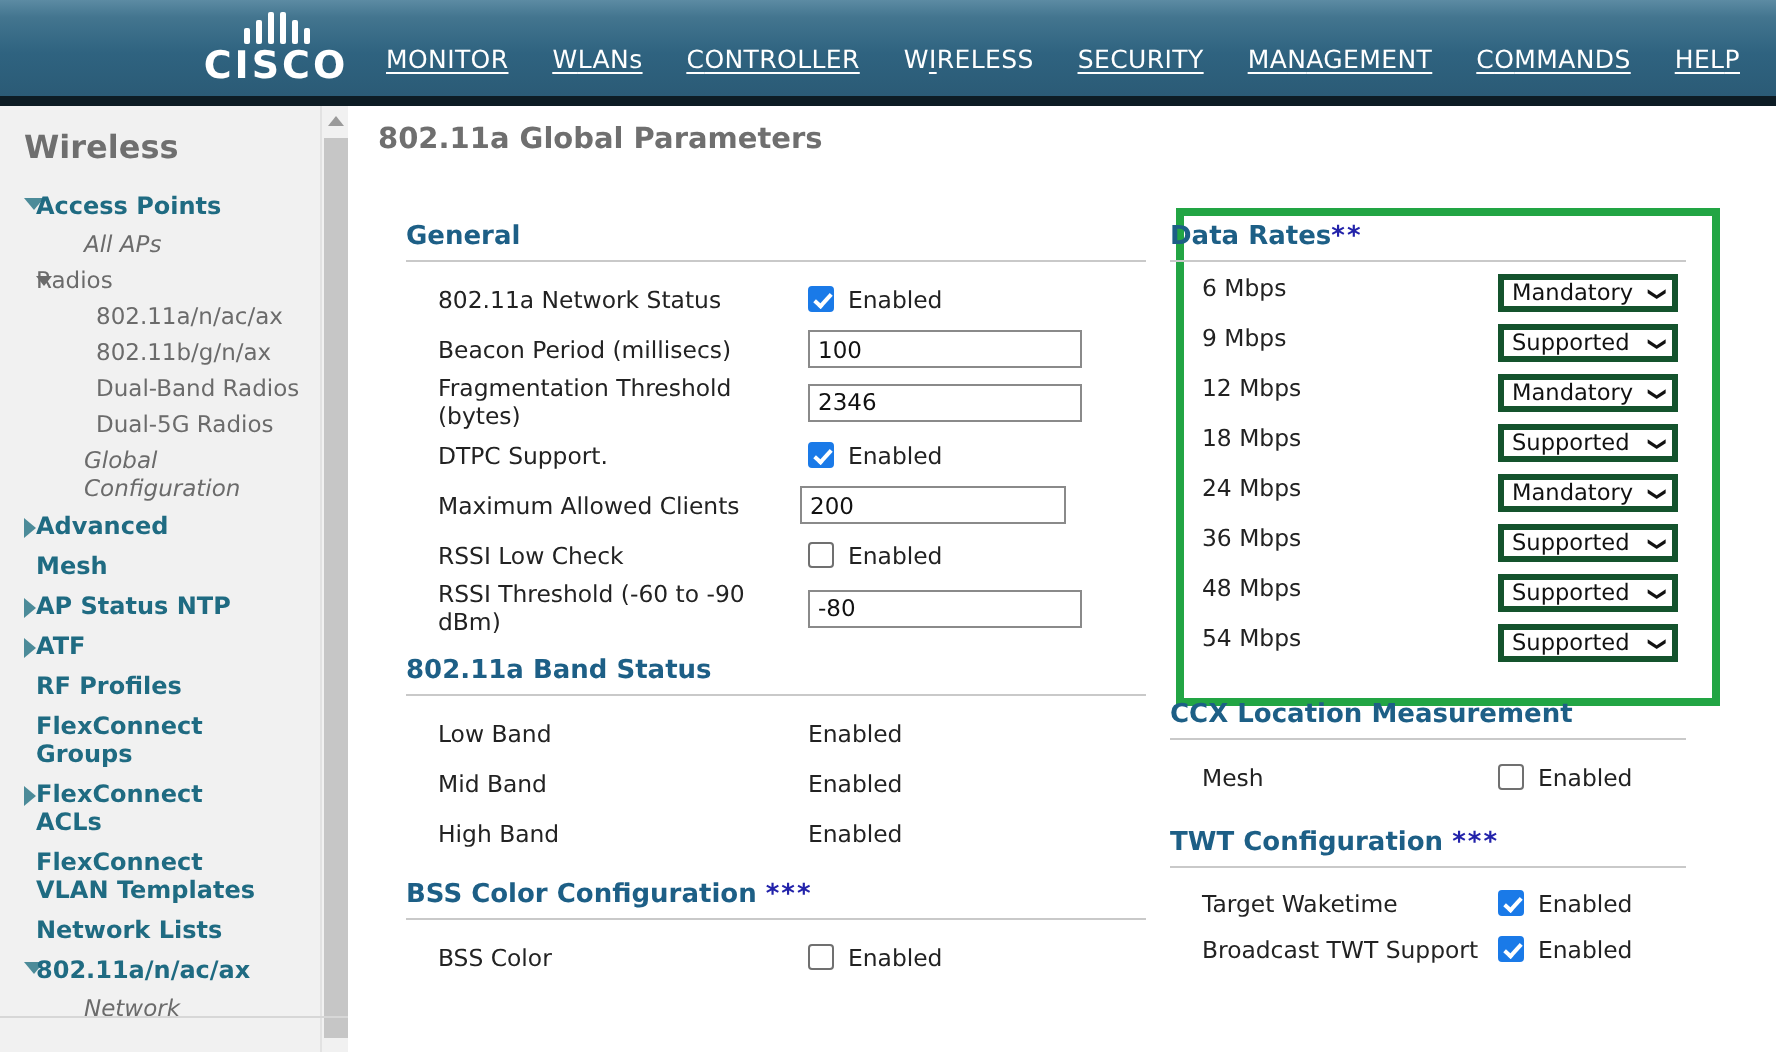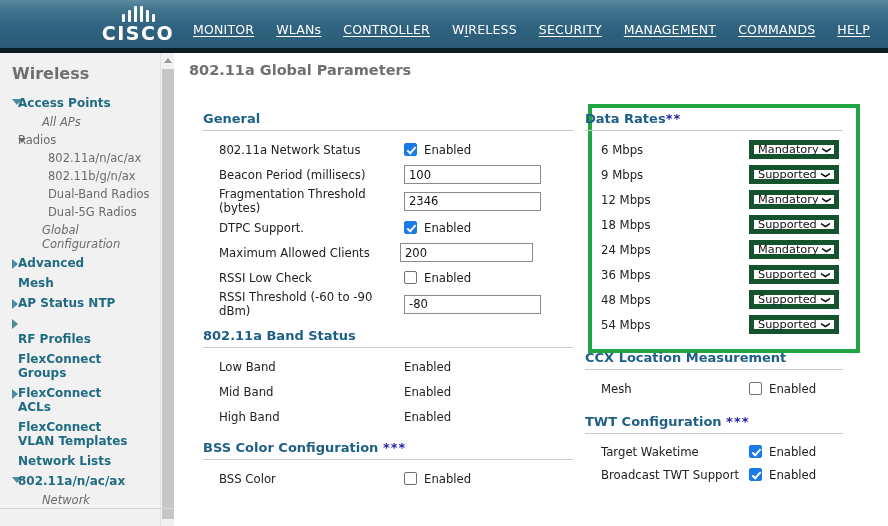--- a/index.html
+++ b/index.html
@@ -146,24 +146,24 @@
   .w-wide { width:137px; }
   .w-wide2 { width:133px; }
 
   .static-val { color:#222; font-size:11.7px; }
 
   
   #dr-box {
     position:absolute; left:413px; top:51px; width:272px; height:249px;
     border:4px solid #22a544;
   }
-  .rate-row { display:flex; align-items:center; height:25px; padding-left:16px; }
+  .rate-row { display:flex; align-items:flex-start; height:25px; padding-left:16px; }
   .rate-label { color:#222; font-size:11.7px; width:148px; flex:none; }
   .sel {
-    border:5px solid #14532d; background:#ffffff; height:19px; width:90px;
+    border:3px solid #14532d; background:#ffffff; height:19px; width:90px;
     display:flex; align-items:center; justify-content:space-between;
     padding:0 4px; font-size:11.3px; color:#111;
   }
   .sel .chev { font-size:9px; color:#111; margin-left:4px; }
 </style>
 </head>
 <body>
 
 <div id="banner">
   <div id="nav">
@@ -236,20 +236,21 @@
       <div class="sb-row">
         <div class="arrow">
           <span class="arr-right"></span>
         </div>
         <div class="tw l1" style="width: 120px;">AP Status NTP</div>
       </div>
       <div class="sb-row">
         <div class="arrow">
           <span class="arr-right"></span>
         </div>
+        <div class="tw l1" style="width: 120px;">ATF</div>
       </div>
       <div class="sb-row">
         <div class="noarrow"></div>
         <div class="tw l1" style="width: 120px;">RF Profiles</div>
       </div>
       <div class="sb-row">
         <div class="noarrow"></div>
         <div class="tw l1" style="width: 120px;">FlexConnect Groups</div>
       </div>
       <div class="sb-row">

